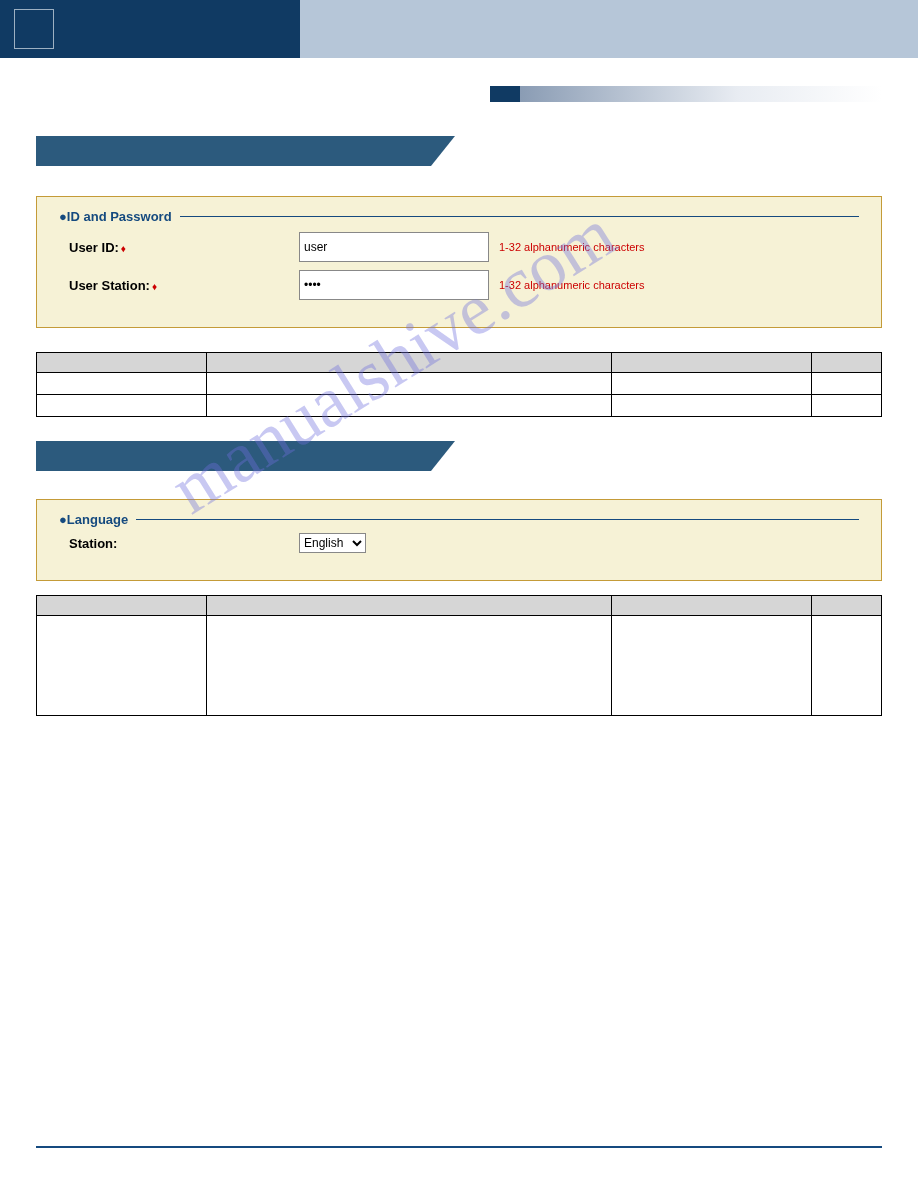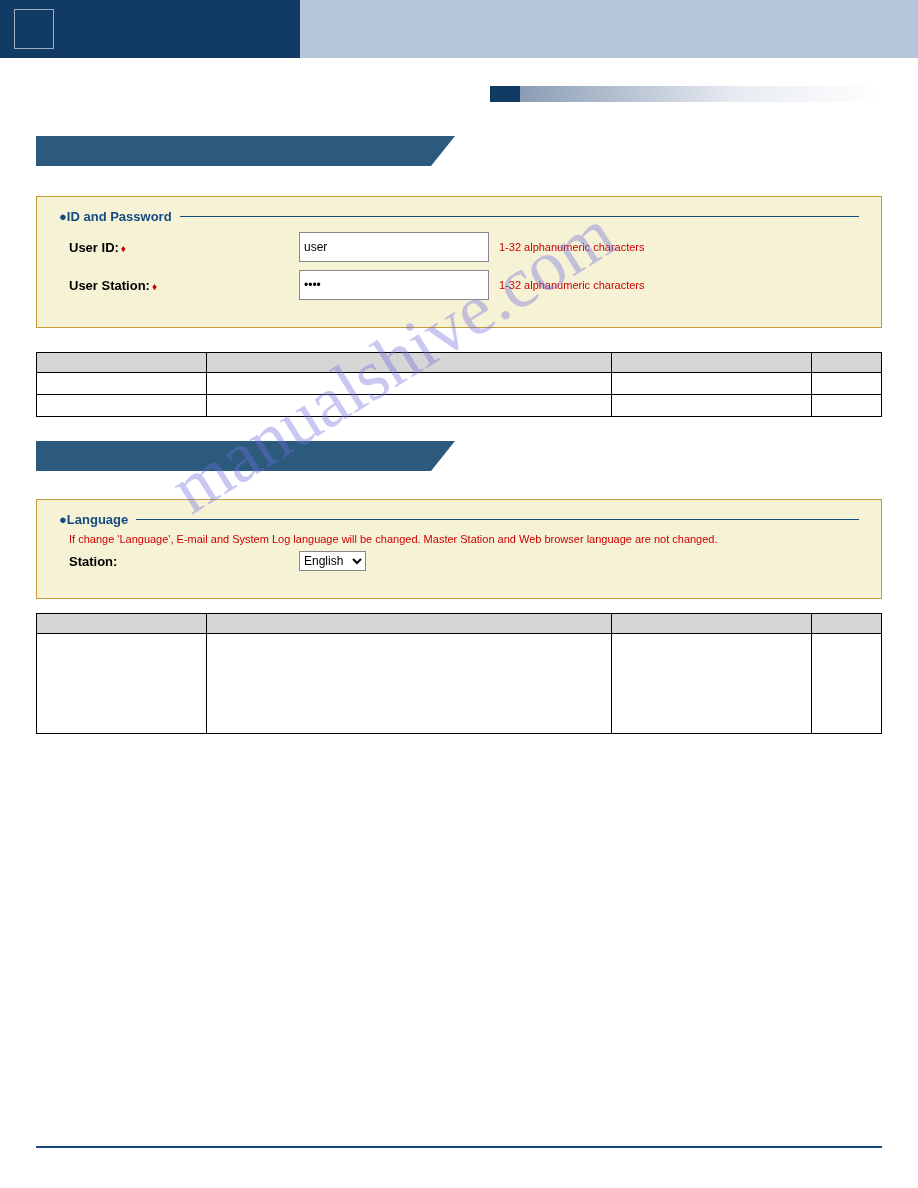--- a/index.html
+++ b/index.html
@@ -277,21 +277,20 @@
     <div class="banner-inner"></div>
   </div>
 
   <div class="panel" style="margin-top:28px;">
     <div class="panel-legend-row">
       <span class="panel-legend">
         <span class="panel-legend-bullet">●</span><span>Language</span>
       </span>
       <div class="panel-legend-line"></div>
     </div>
-    <div class="warn-text">If change 'Language', E-mail and System Log language will be changed. Master Station and Web browser language are not changed.</div>
     <div class="form-row" style="margin-top:2px;">
       <div class="form-label">Station:</div>
       <select class="select">
         <option>English</option>
       </select>
     </div>
   </div>
 
   <table class="param tall" style="margin-top:14px;">
     <colgroup>

